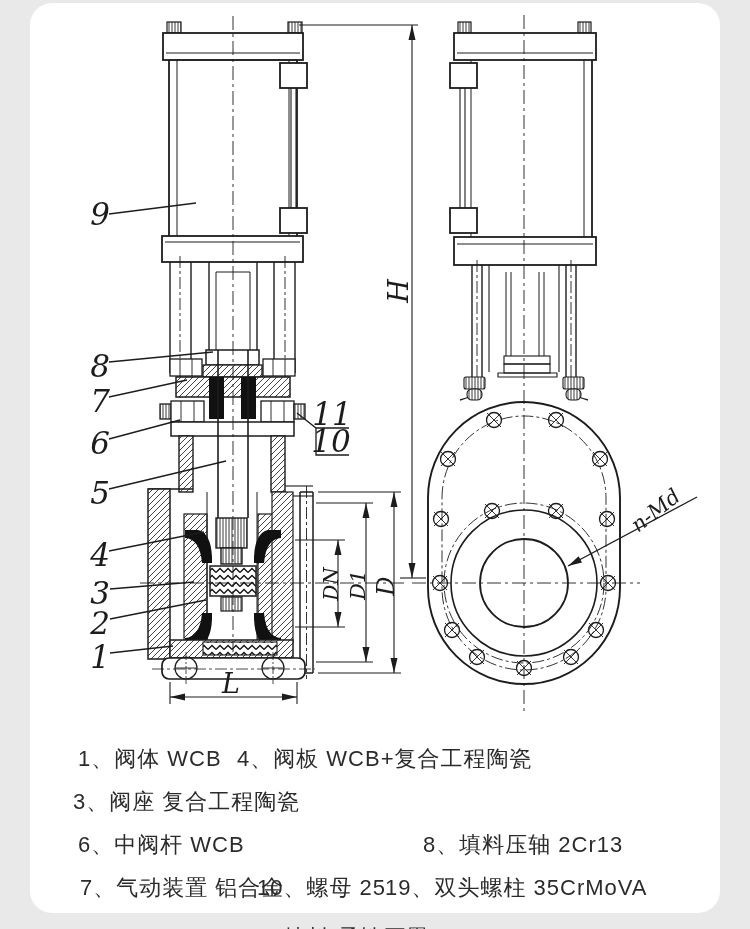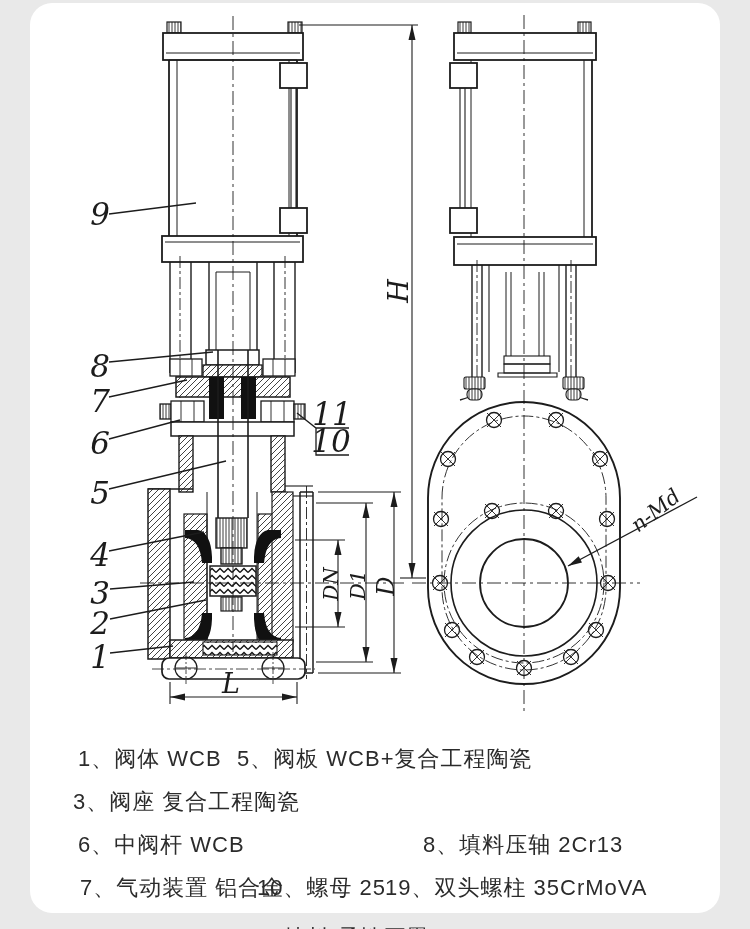--- a/index.html
+++ b/index.html
@@ -387,21 +387,21 @@
     <text class="dim" font-size="20" x="331" y="591" transform="rotate(-90 331 584)" text-anchor="middle">DN</text>
     <text class="dim" font-size="21" x="358" y="592" transform="rotate(-90 358 585)" text-anchor="middle">D1</text>
     <text class="dim" font-size="24" x="386" y="594" transform="rotate(-90 386 586)" text-anchor="middle">D</text>
     <text class="dim" font-size="27" x="231" y="693" text-anchor="middle">L</text>
     <text class="dim" font-size="21" x="660" y="516" transform="rotate(-38 660 516)" text-anchor="middle">n-Md</text>
   </g>
 </svg>
 
 <div class="parts">
   <span style="left:78px;  top:744px;">1、阀体 WCB</span>
-  <span style="left:237px; top:744px;">5、阀板 WCB+复合工程陶瓷</span>
+  <span style="left:237px; top:744px;">4、阀板 WCB+复合工程陶瓷</span>
 
   <span style="left:73px;  top:787px;">3、阀座 复合工程陶瓷</span>
 
   <span style="left:78px;  top:830px;">6、中阀杆 WCB</span>
   <span style="left:248px; top:878px;margin-top:45px;">7、填料 柔性石墨</span>
   <span style="left:423px; top:830px;">8、填料压轴 2Cr13</span>
 
   <span style="left:80px;  top:873px;">7、气动装置 铝合金</span>
   <span style="left:257px; top:873px;">10、螺母 25</span>
   <span style="left:385px; top:873px;">19、双头螺柱 35CrMoVA</span>

